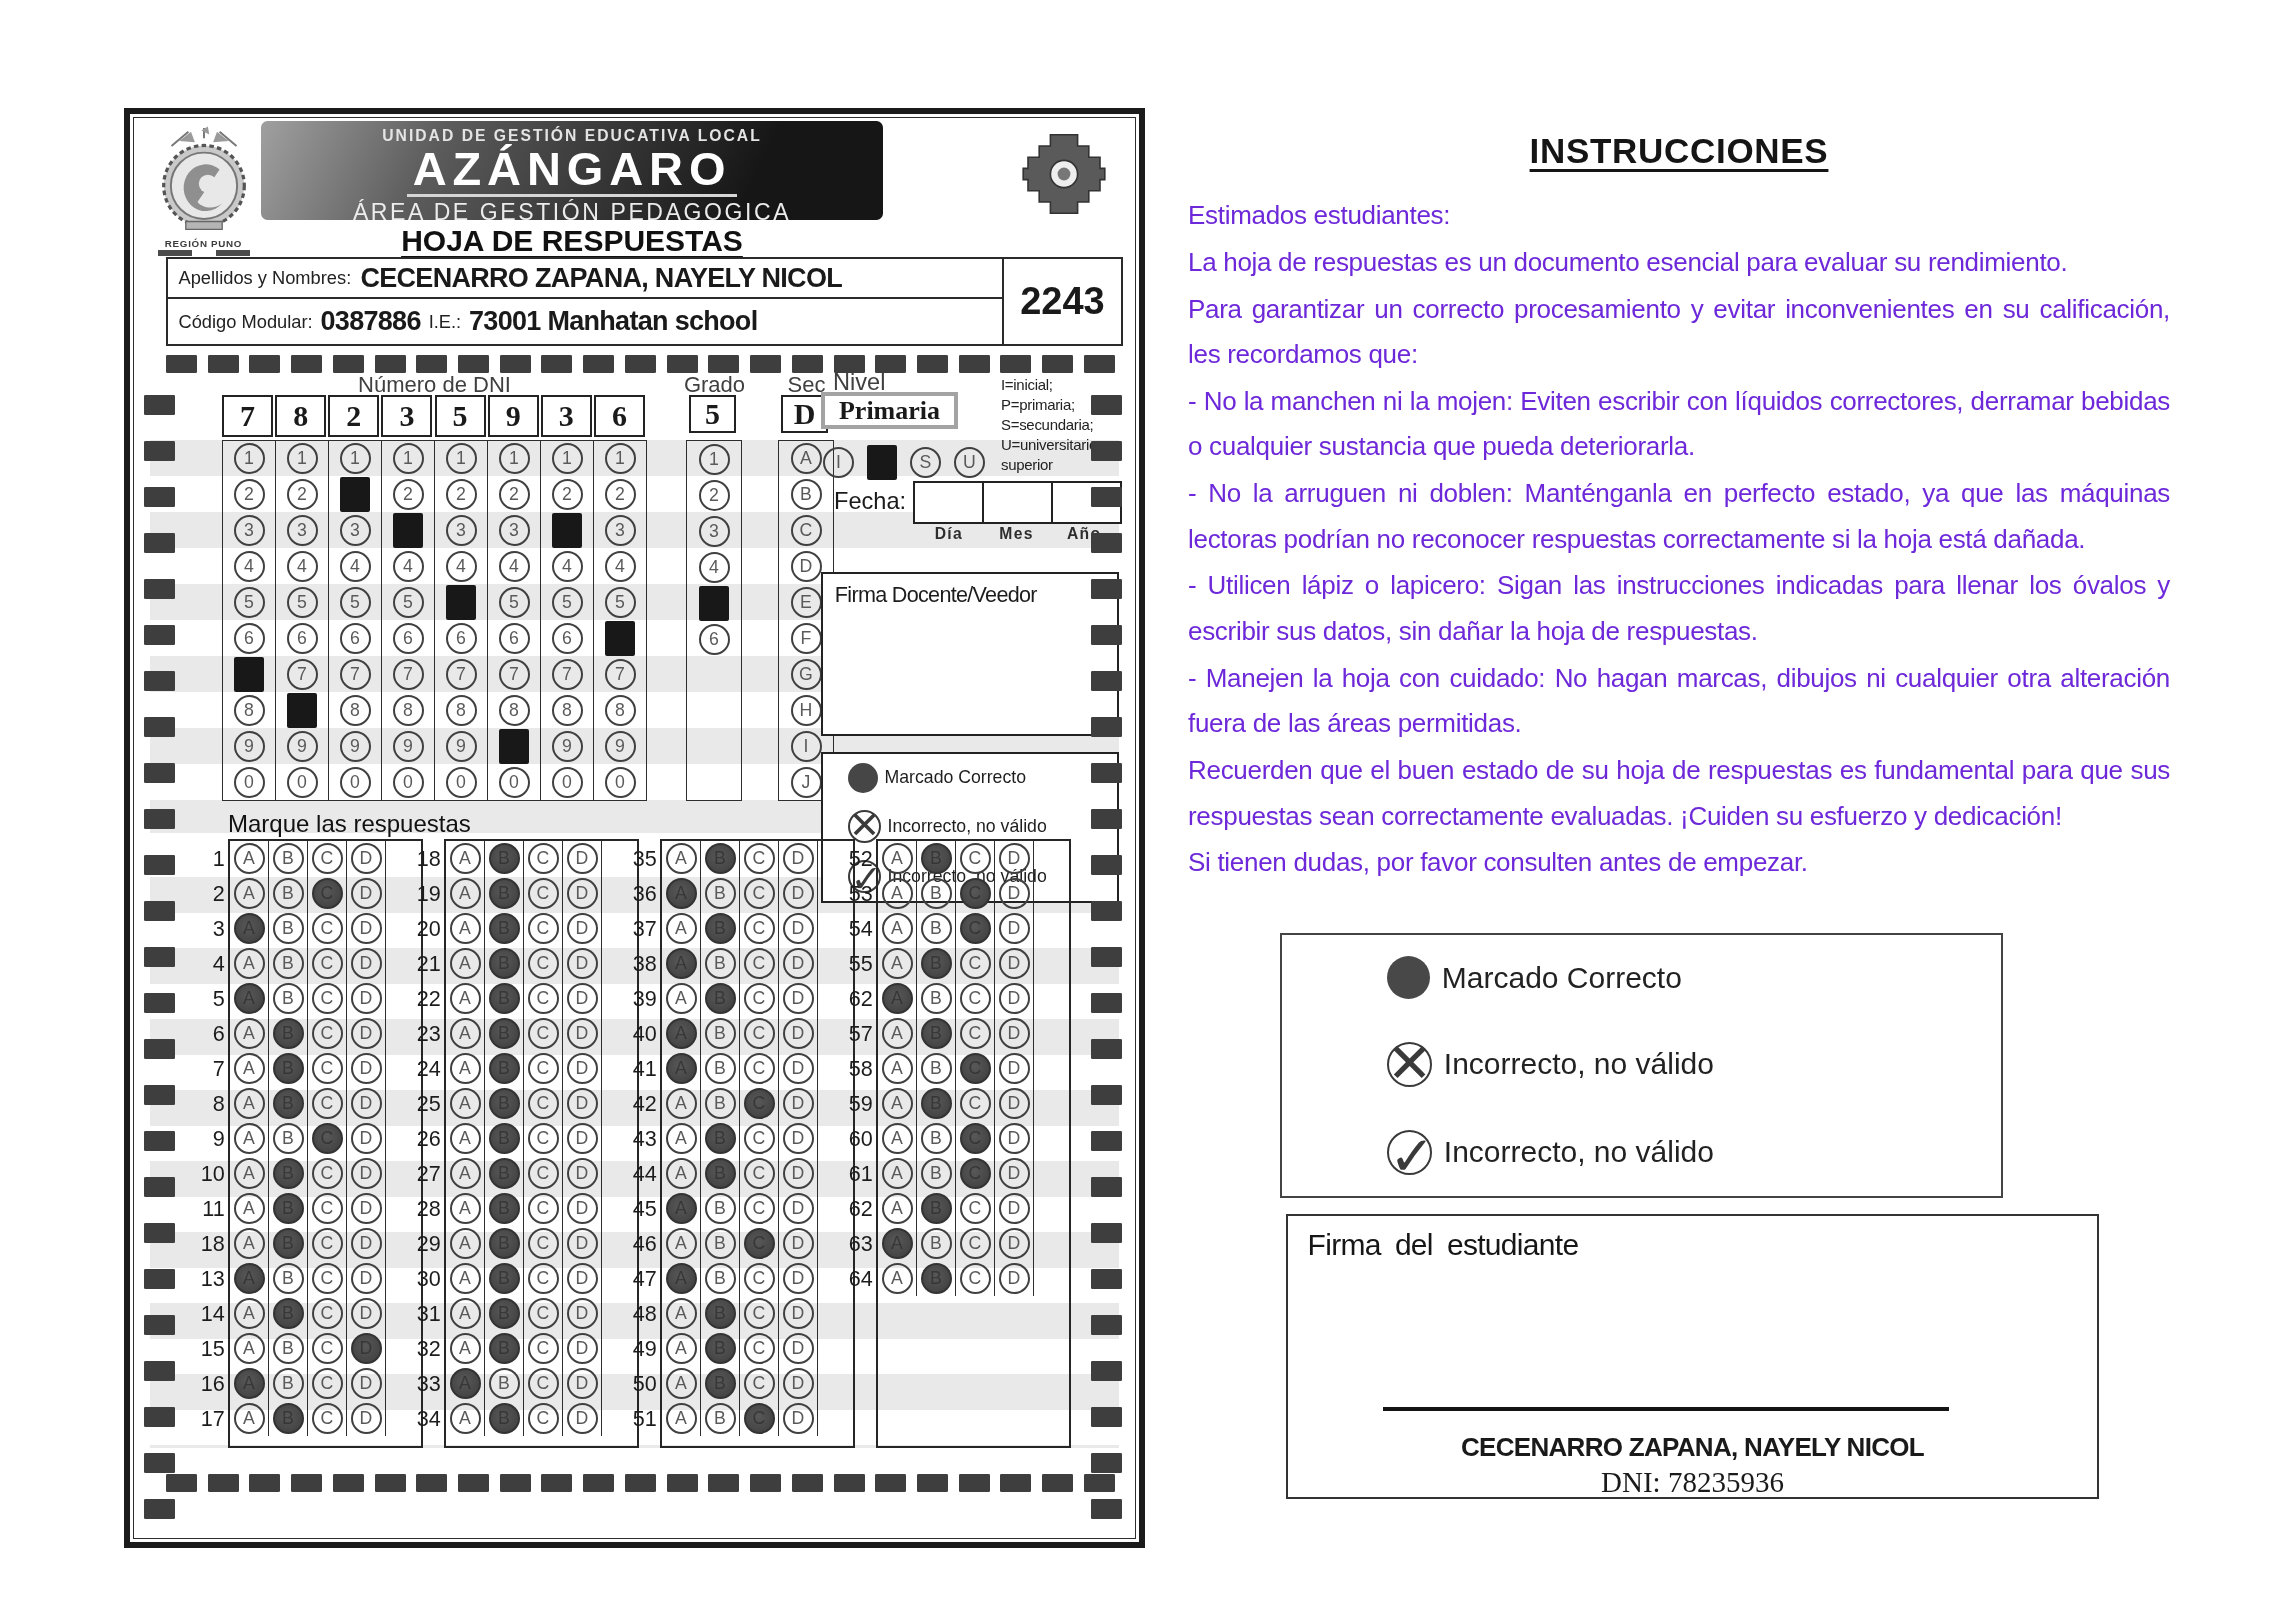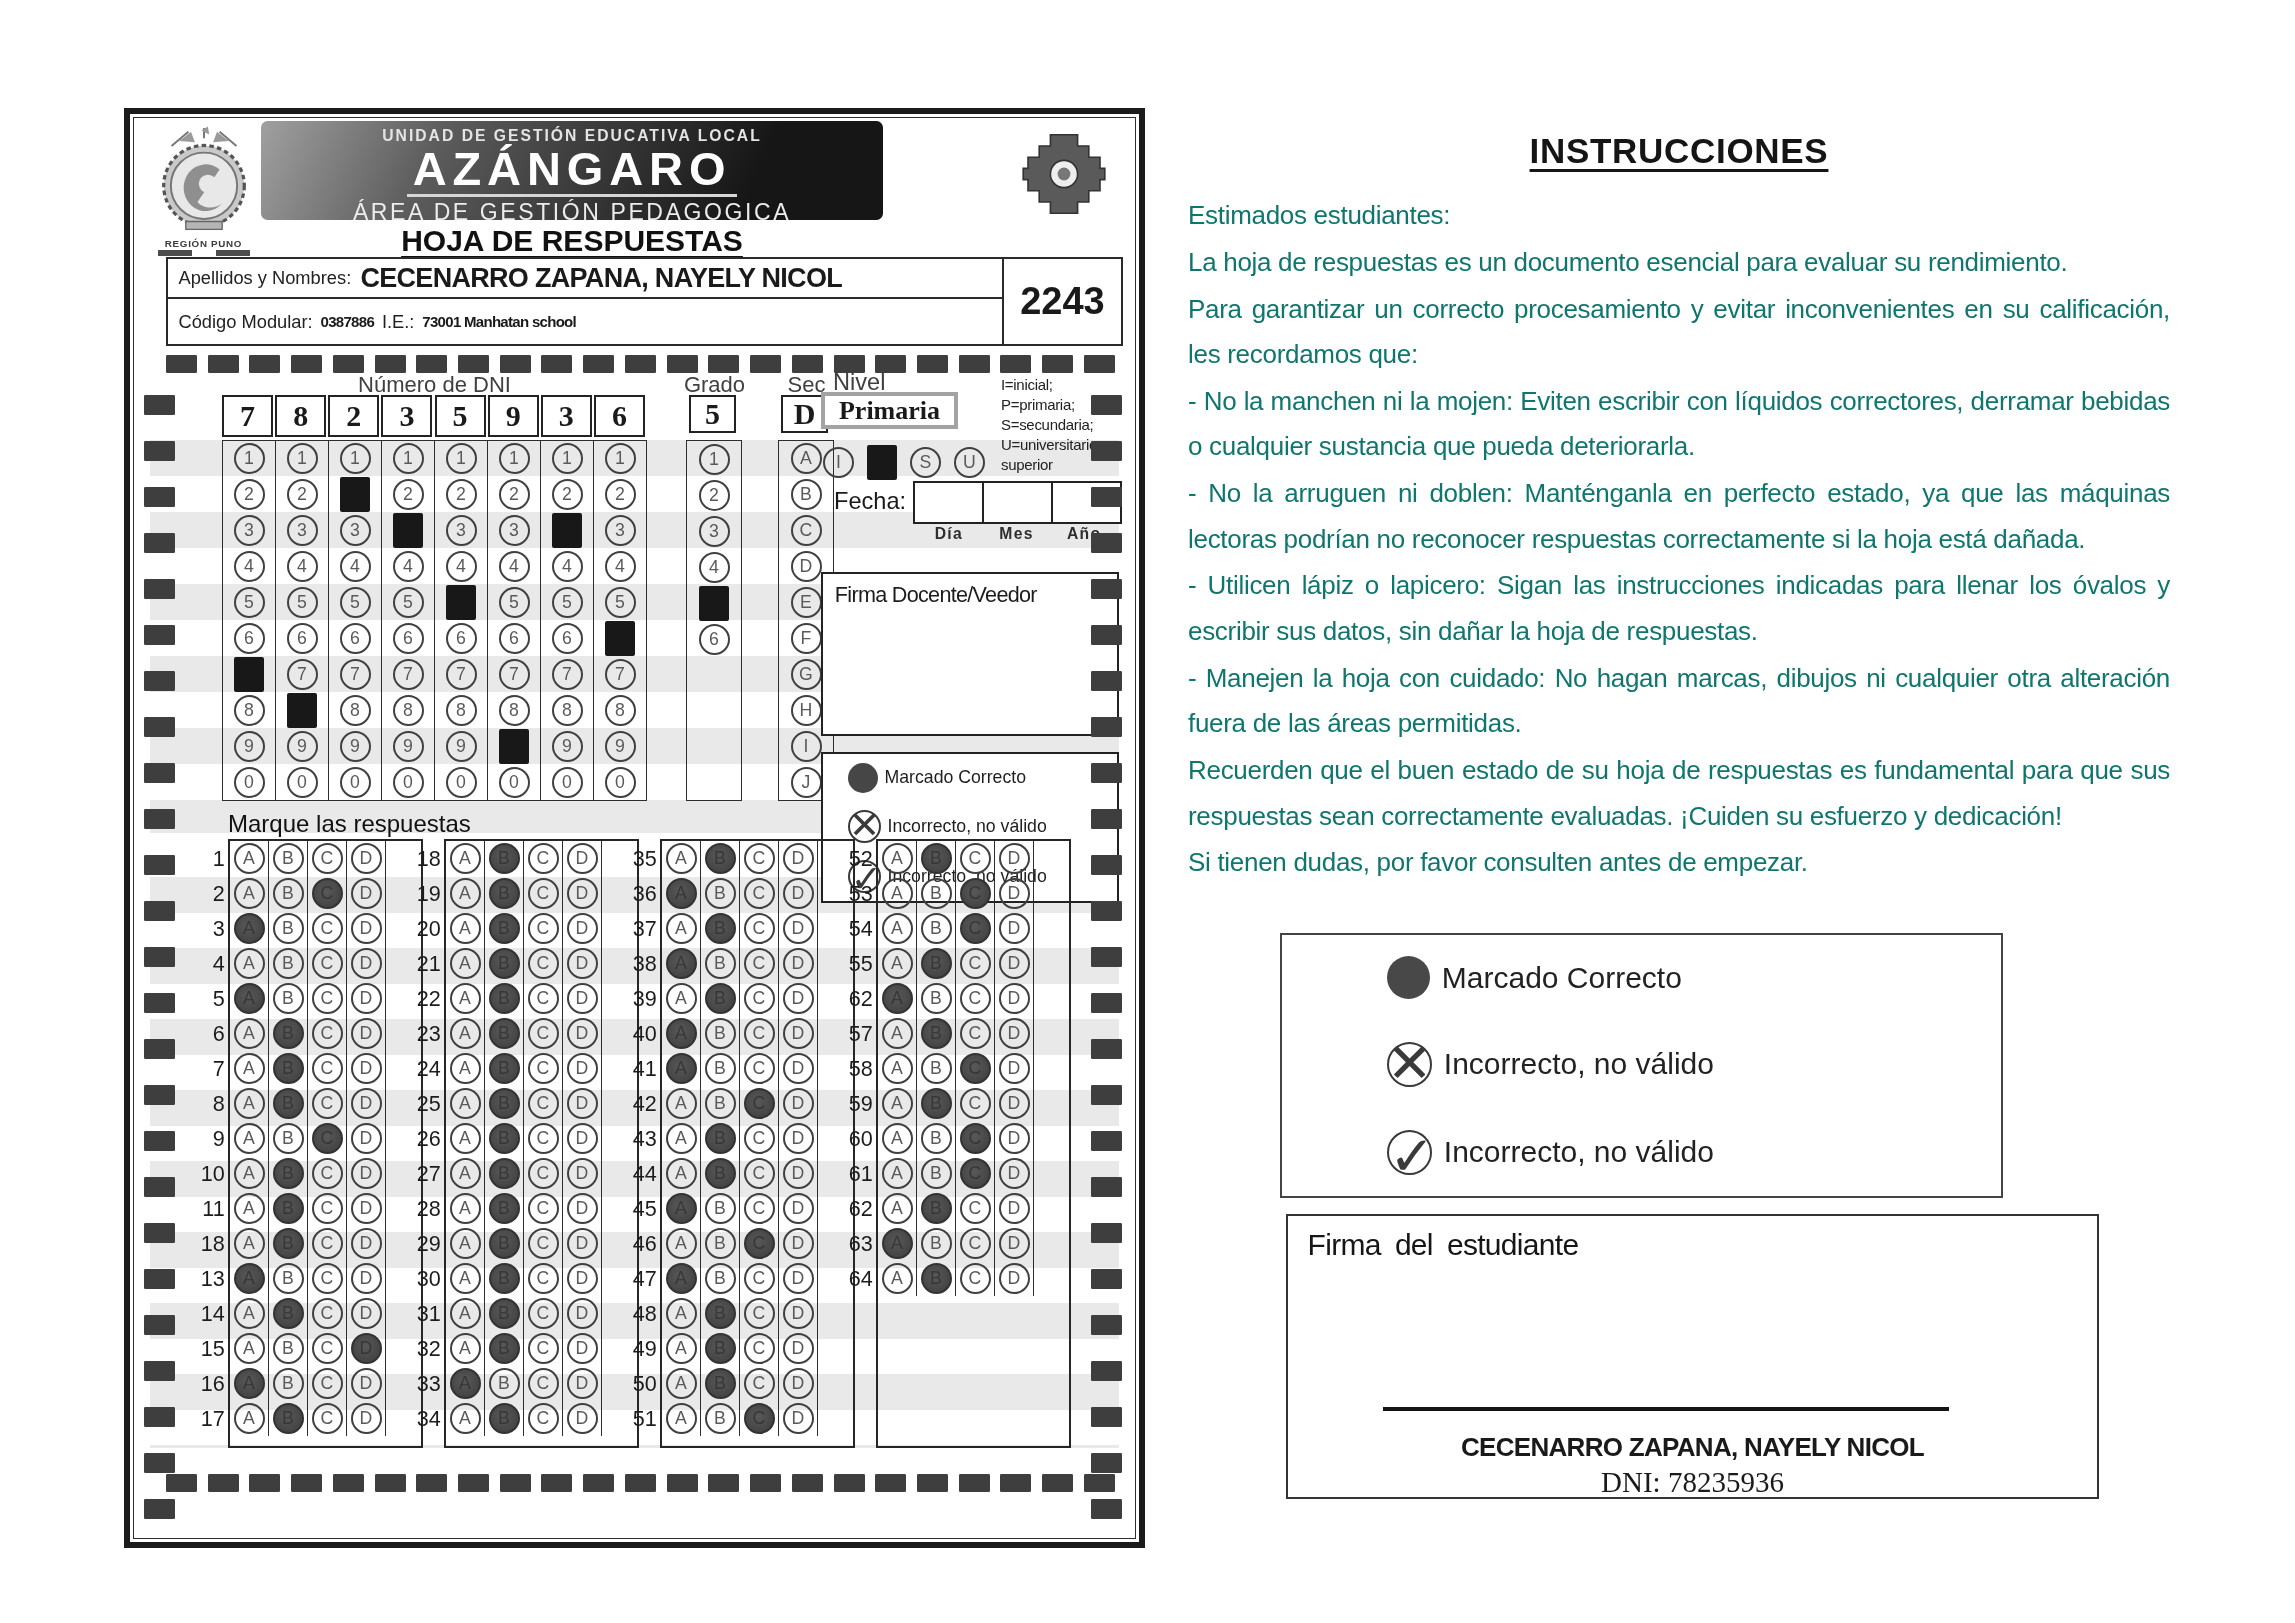--- a/index.html
+++ b/index.html
@@ -33,21 +33,21 @@
   .form-title{left:131px;top:110px;width:622px;text-align:center;font-size:30px;font-weight:bold;
               text-decoration:underline;text-underline-offset:4.6px;color:#111;}
 
   
   .name-box{left:36px;top:143px;width:957px;height:89px;border:2.6px solid #2b2b2b;background:#fff;display:flex;z-index:1;}
   .nb-left{flex:1;display:flex;flex-direction:column;}
   .nb-row1{height:38px;border-bottom:2px solid #2b2b2b;display:flex;align-items:center;padding-left:10.5px;gap:9.2px;}
   .nb-row2{flex:1;display:flex;align-items:center;padding-left:10.5px;gap:7.9px;}
   .nb-label{font-size:18.3px;color:#222;}
   .nb-name{font-size:27px;font-weight:bold;letter-spacing:-0.7px;}
-  .nb-bold{font-size:15px;font-weight:bold;letter-spacing:-0.7px;}
+  .nb-bold{font-size:27px;font-weight:bold;letter-spacing:-0.7px;}
   .nb-num{width:117px;border-left:2px solid #2b2b2b;display:flex;align-items:center;justify-content:center;
           font-size:38px;font-weight:bold;}
 
   
   .tm-row{left:36px;width:949px;height:19.6px;display:flex;justify-content:space-between;z-index:2;}
   #tm-top{top:241px;} #tm-bottom{top:1360px;}
   .tm-col{width:31px;top:281px;height:1124px;display:flex;flex-direction:column;justify-content:space-between;z-index:2;}
   #tm-left{left:14.4px;} #tm-right{left:961px;}
   .tm{width:31px;height:18.3px;background:#3e3e3e;border-radius:1.3px;}
   .tm-col .tm{height:19.6px;}
@@ -112,21 +112,21 @@
   .arow{display:flex;height:35px;flex:none;}
   .acell{width:38px;height:100%;display:flex;align-items:center;justify-content:center;
          border-right:1.3px solid #2d2d2d;}
   .aspacer{flex:1;}
   .afiller{flex:1;}
 
   
   .instr{left:1188px;top:131px;width:982px;}
   .instr-title{text-align:center;font-size:35px;font-weight:bold;text-decoration:underline;
                text-underline-offset:5.9px;letter-spacing:0.7px;margin-bottom:22px;color:#151515;}
-  .ipara{font-size:26px;line-height:1.75;letter-spacing:-0.3px;color:#0f766e;margin:0 0 1.3px 0;}
+  .ipara{font-size:26px;line-height:1.75;letter-spacing:-0.3px;color:#6d28d9;margin:0 0 1.3px 0;}
   .ipara.just{text-align:justify;}
 
   .blegend{left:1280px;top:933px;width:723px;height:265px;border:2px solid #444;background:#fff;
            display:flex;flex-direction:column;justify-content:space-around;padding-left:105px;}
   .brow{display:flex;align-items:center;gap:11.8px;font-size:30px;color:#222;}
   .bdot{width:43px;height:43px;background:#484848;border-radius:50%;flex:none;}
   .bcirc{width:41px;height:41px;border:2.6px solid #3a3a3a;border-radius:50%;flex:none;
          display:flex;align-items:center;justify-content:center;}
   .bcirc::before{font-family:"DejaVu Sans",sans-serif;color:#3a3a3a;line-height:0;}
   .bx::before{content:"\2715";font-size:54px;}

